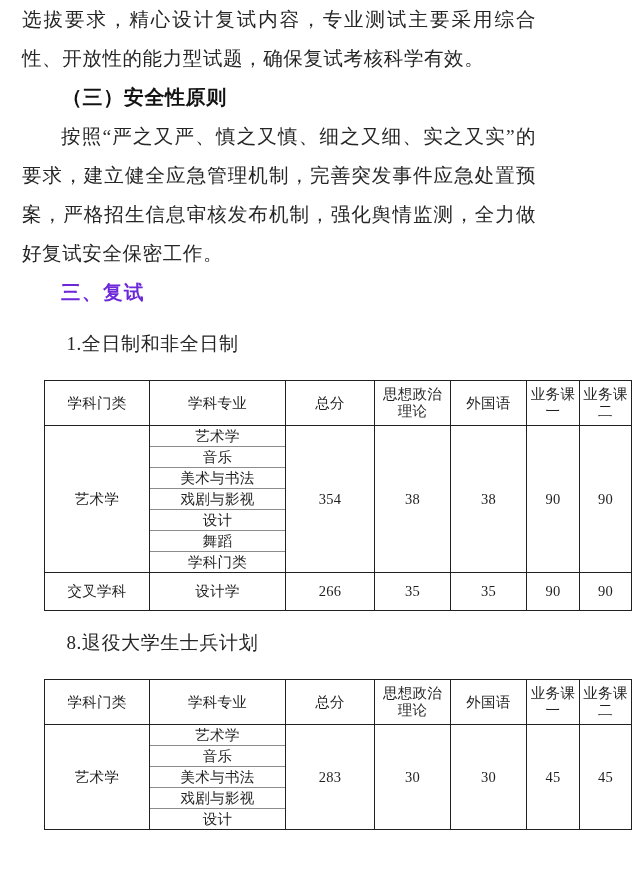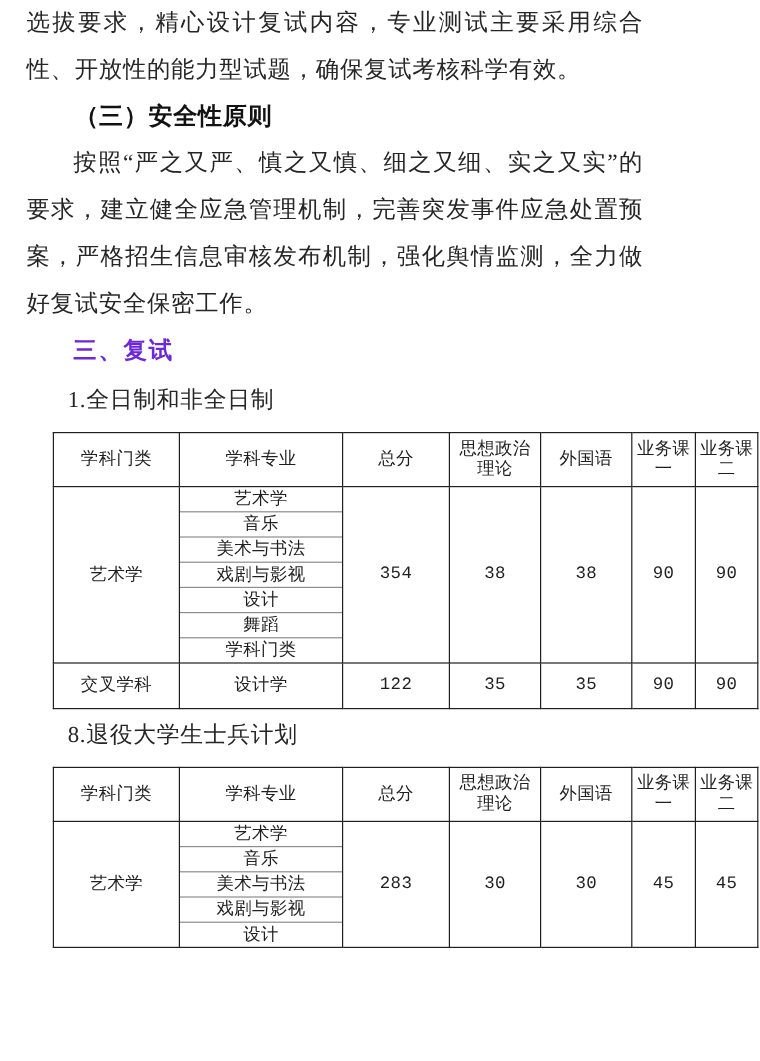--- a/index.html
+++ b/index.html
@@ -50,21 +50,21 @@
     letter-spacing: 1.5px;
     text-indent: 2em;
     margin: 0;
     color: #6d28d9;
   }
   .h-num {
     font-size: 19px;
     line-height: 36px;
     letter-spacing: 0.6px;
     text-indent: 1.6em;
-    margin: 4px;
+    margin: 14px;
     color: #262626;
   }
 
   .gap-s { height: 4px; }
 
   
   table.score {
     border-collapse: collapse;
     width: 585px;
     margin: 0 0 0 22px;
@@ -76,21 +76,21 @@
     text-align: center;
     vertical-align: middle;
     font-size: 14.5px;
     font-weight: normal;
     color: #1f1f1f;
     padding: 0;
     line-height: 17px;
     letter-spacing: 0.3px;
   }
   table.score th { height: 44px; }
-  .num-cell { font-family: Liberation Mono, monospace; font-size: 15px; border-radius: 17px; }
+  .num-cell { font-family: Liberation Serif, serif; font-size: 15px; border-radius: 17px; }
 
   
   col.c1 { width: 105px; }
   col.c2 { width: 136px; }
   col.c3 { width: 89px; }
   col.c4 { width: 76px; }
   col.c5 { width: 76px; }
   col.c6 { width: 53px; }
   col.c7 { width: 52px; }
 
@@ -174,21 +174,21 @@
         </td>
         <td class="num-cell">354</td>
         <td class="num-cell">38</td>
         <td class="num-cell">38</td>
         <td class="num-cell">90</td>
         <td class="num-cell">90</td>
       </tr>
       <tr style="height:38px;">
         <td>交叉学科</td>
         <td>设计学</td>
-        <td class="num-cell">122</td>
+        <td class="num-cell">266</td>
         <td class="num-cell">35</td>
         <td class="num-cell">35</td>
         <td class="num-cell">90</td>
         <td class="num-cell">90</td>
       </tr>
     </tbody>
   </table>
 
   <p class="h-num">8.退役大学生士兵计划</p>
 

